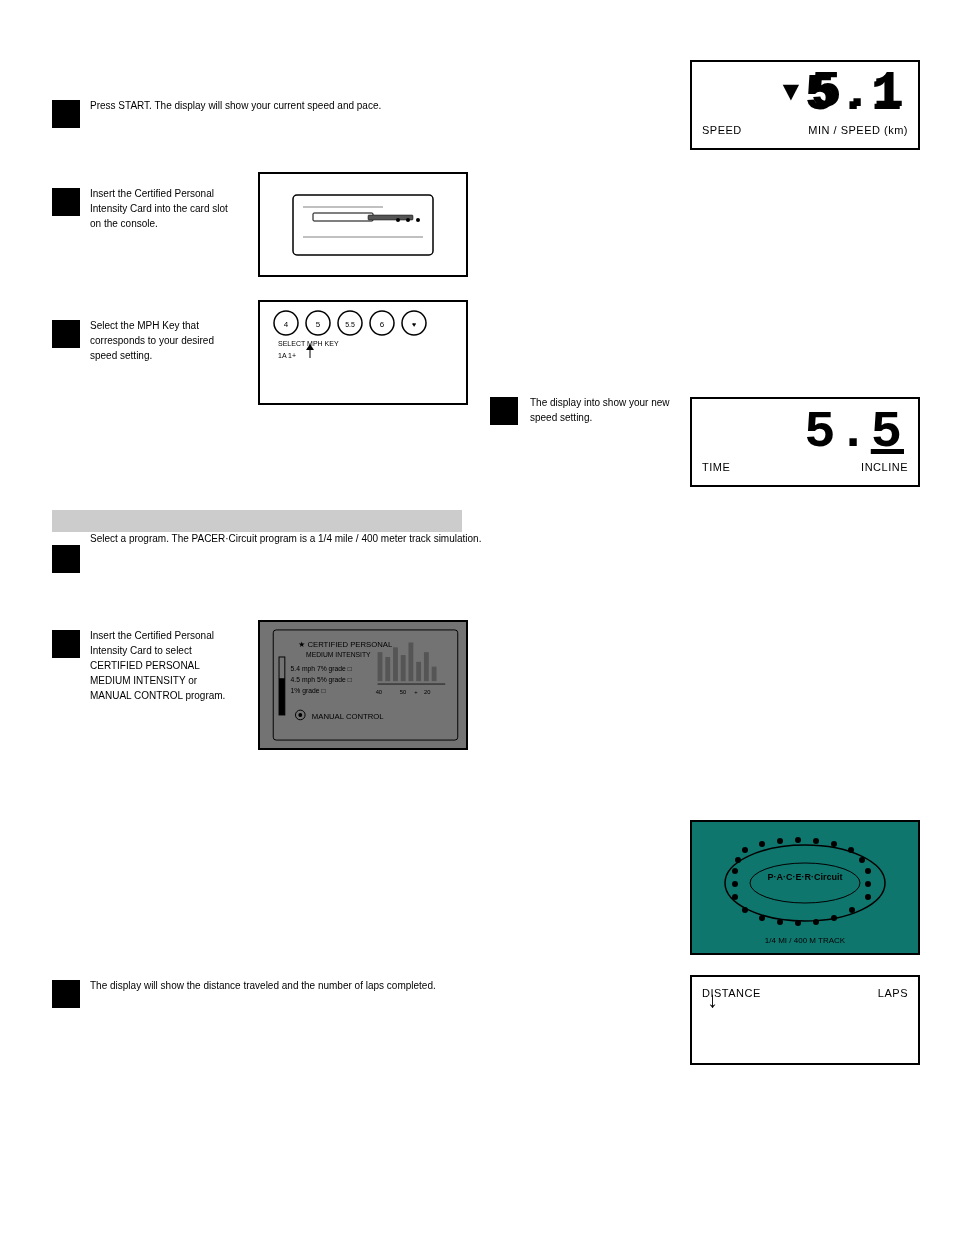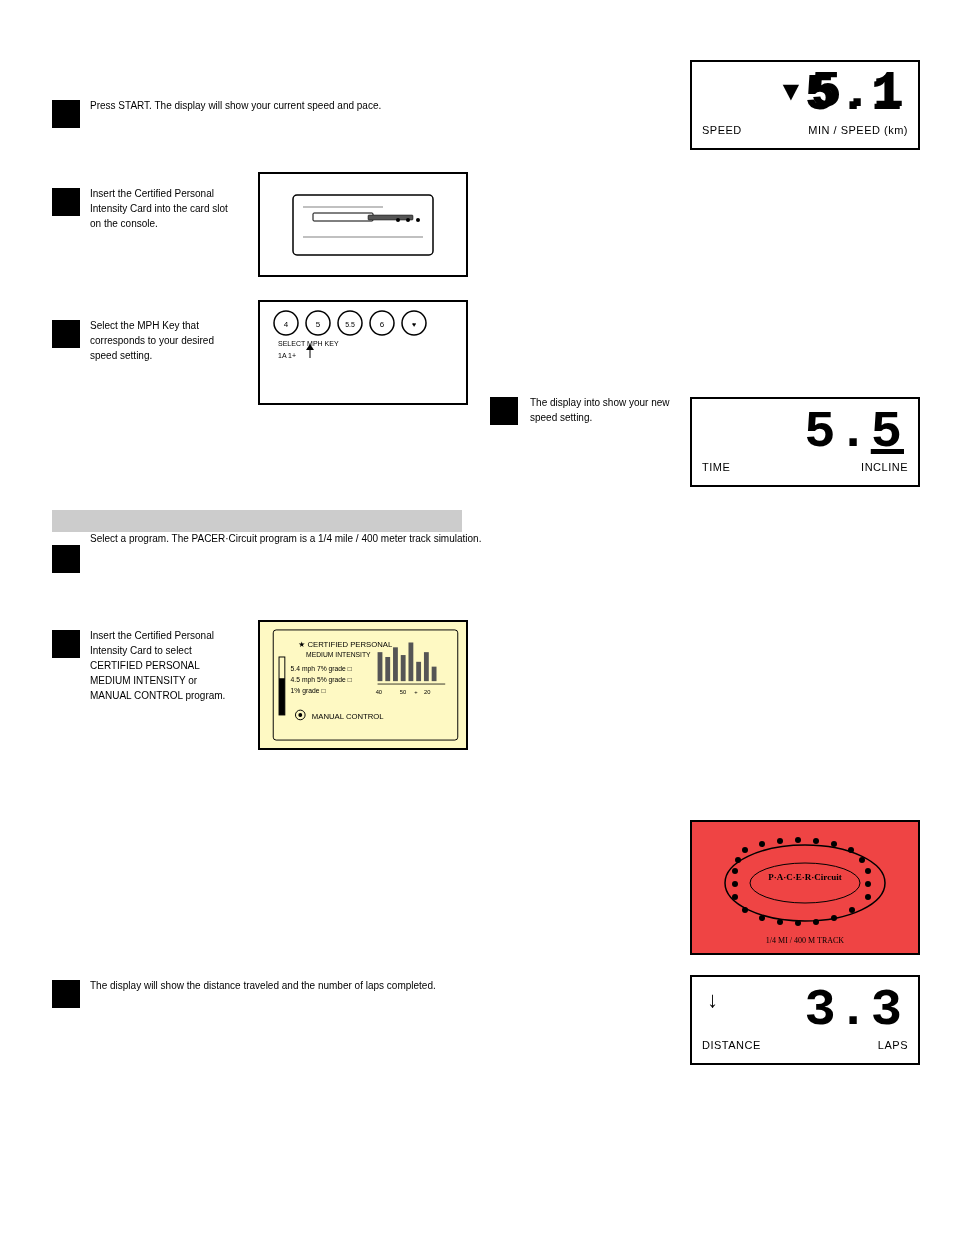--- a/index.html
+++ b/index.html
@@ -76,33 +76,32 @@
       border: 2px solid #000;
       background: #fff;
       width: 210px;
       height: 105px;
     }
 
     
     .intensity-box {
       position: absolute;
       border: 2px solid #000;
-      background: #fef9c3;
+      background: #737373;
       width: 210px;
       height: 105px;
     }
 
     
     .pacer-box {
       position: absolute;
       border: 2px solid #000;
-      background: #ef4444;
+      background: #0f766e;
       width: 210px;
       height: 130px;
-      font-family: Liberation Serif, serif;
     }
   </style>
 </head>
 <body>
 
 <div class="display-box" style="top:60px; left:690px; width:230px; height:90px;">
   <div class="display-value" style="padding-top:8px; font-size:52px; text-align:right; padding-right:14px; font-family:'Courier New',monospace; font-weight:bold; position:relative;">5.1</div>
   <div class="display-labels">
     <span>SPEED</span>
     <span>MIN / SPEED (km)</span>
@@ -115,21 +114,20 @@
   </div>
   <div class="display-labels">
     <span>TIME</span>
     <span>INCLINE</span>
   </div>
 </div>
 
 <div class="display-box" style="top:975px; left:690px; width:230px; height:90px;">
   <div class="display-value" style="padding-top:8px; font-size:52px; text-align:right; padding-right:14px; font-family:'Courier New',monospace; font-weight:bold; position:relative;">
     <span style="position:absolute; left:14px; top:14px; font-size:22px;">↓</span>
-    <span>3.3</span>
   </div>
   <div class="display-labels">
     <span>DISTANCE</span>
     <span>LAPS</span>
   </div>
 </div>
 
 <div class="black-square" style="top:100px; left:52px;"></div>
 
 <div class="text-block" style="top:98px; left:90px; width:560px;">

